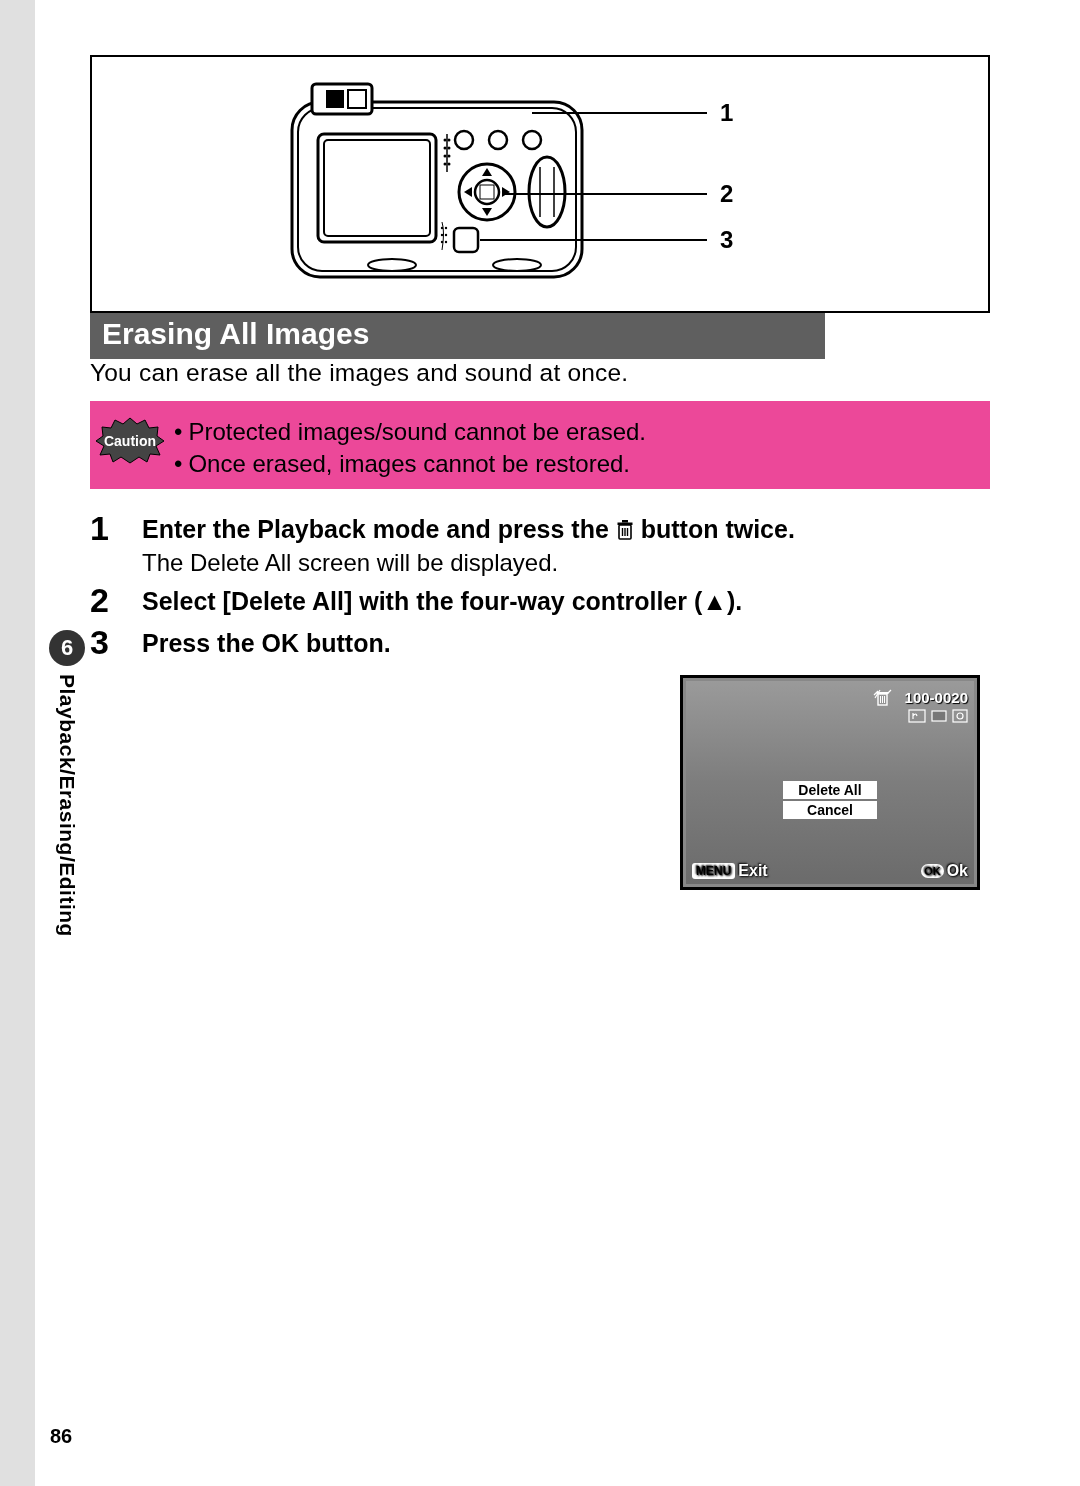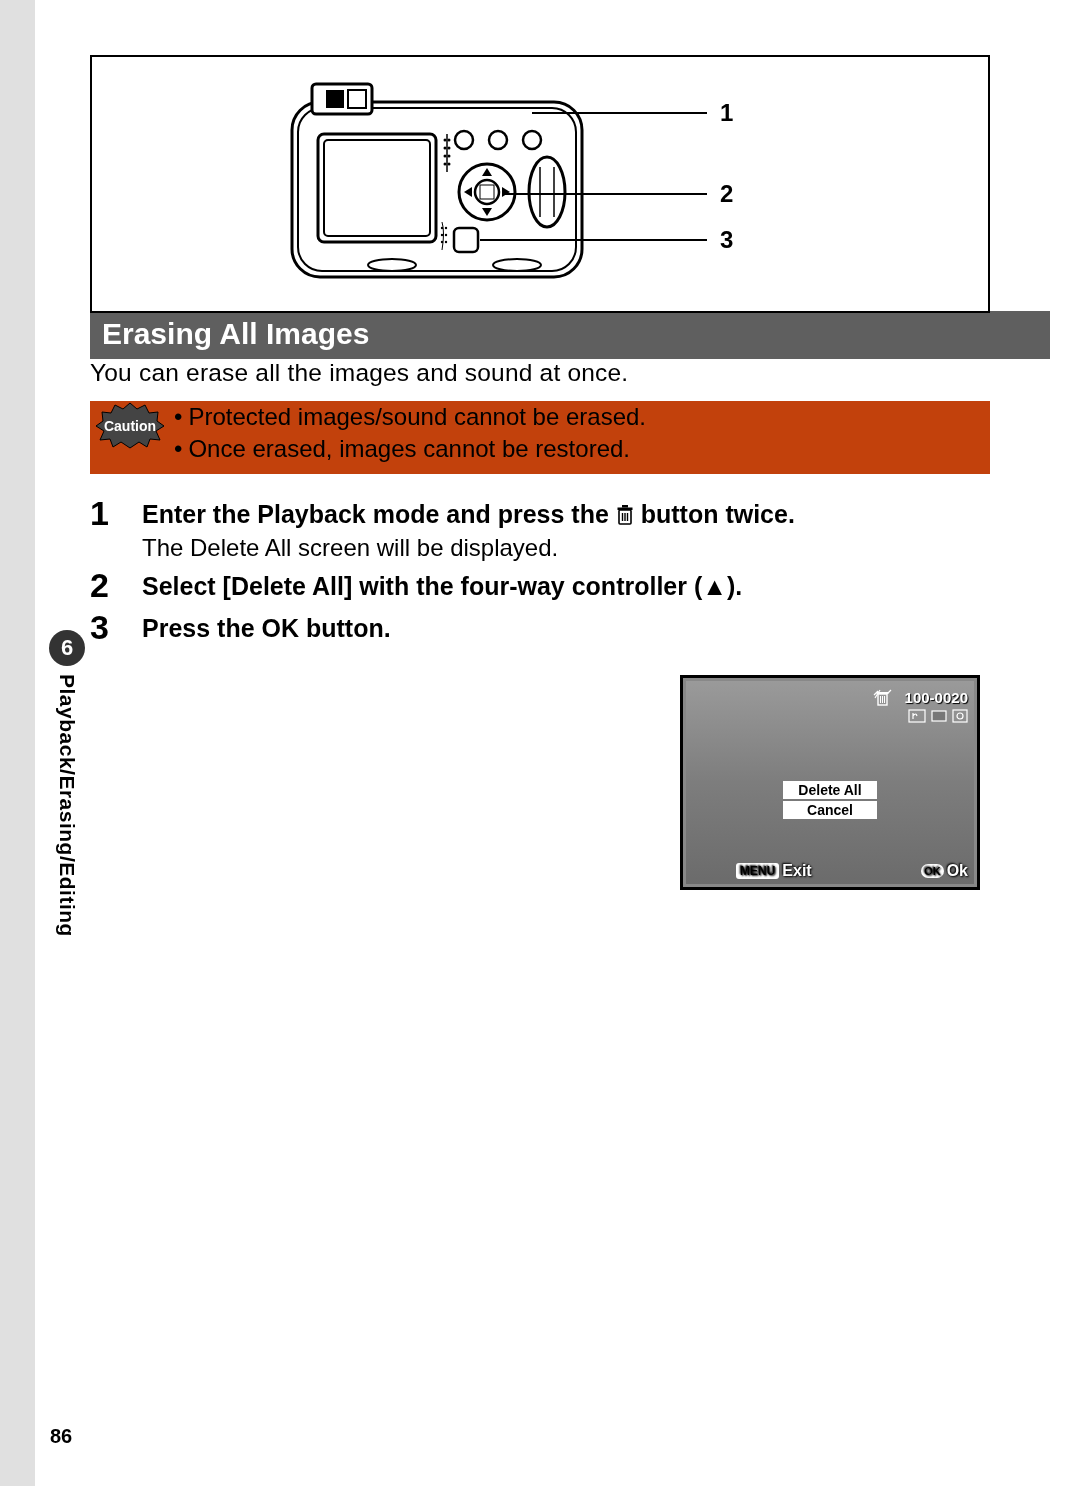--- a/index.html
+++ b/index.html
@@ -49,32 +49,32 @@
     font-size: 24px;
     font-weight: bold;
   }
   .section-bar {
     background: #5f5f5f;
     color: #fff;
     font-size: 30px;
     font-weight: bold;
     padding: 6px 3px 8px 12px;
     margin-top: -2px;
-    width: 960px;
+    width: 735px;
   }
   .intro-text {
     font-size: 24.5px;
     margin: 0 0 14px 0;
     letter-spacing: 0.2px;
   }
   .caution-block {
-    background: #c2410c;
+    background: #ec4899;
     display: flex;
     align-items: flex-start;
-    padding: 0 8px 8px 0;
+    padding: 15px 8px 8px 0;
     margin-bottom: 22px;
   }
   .caution-burst {
     width: 80px;
     flex: 0 0 80px;
     display: flex;
     align-items: center;
     justify-content: center;
   }
   .caution-burst svg { width: 70px; height: 48px; }
@@ -214,21 +214,20 @@
     padding: 1px 10px;
     min-width: 94px;
     text-align: center;
   }
   .lcd-bottom {
     position: absolute;
     bottom: 4px; left: 6px; right: 6px;
     display: flex;
     justify-content: space-between;
     align-items: center;
-    margin-left: 44px;
   }
   .lcd-btn-label {
     color: #fff;
     font-size: 16px;
     font-weight: bold;
     text-shadow: 1px 1px 2px #000, -1px -1px 2px #000;
     display: flex;
     align-items: center;
     gap: 3px;
   }

